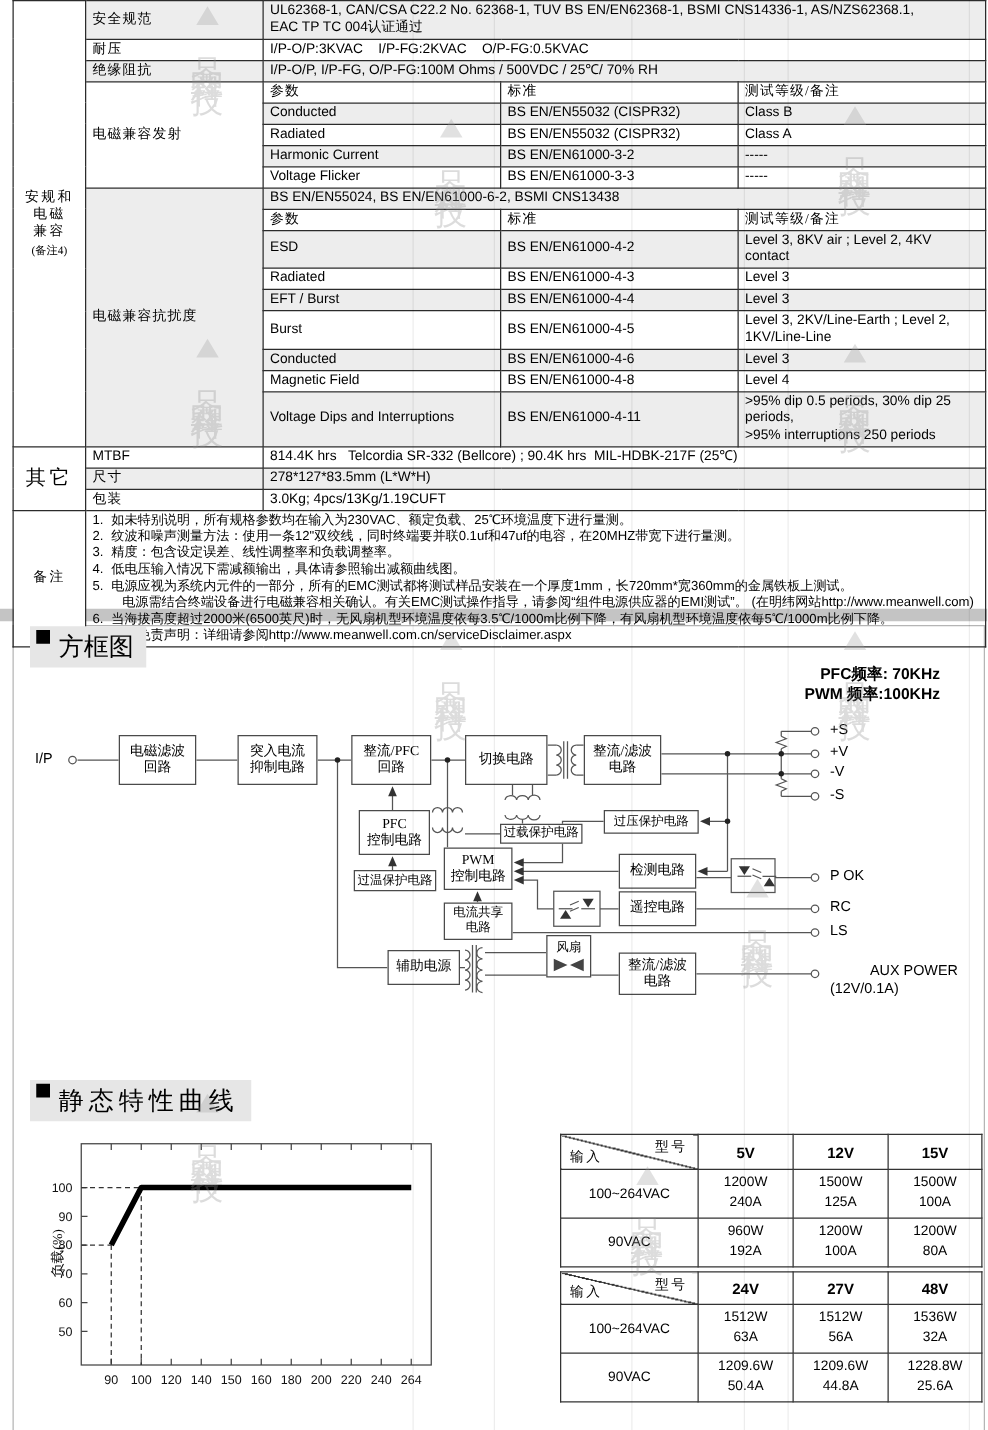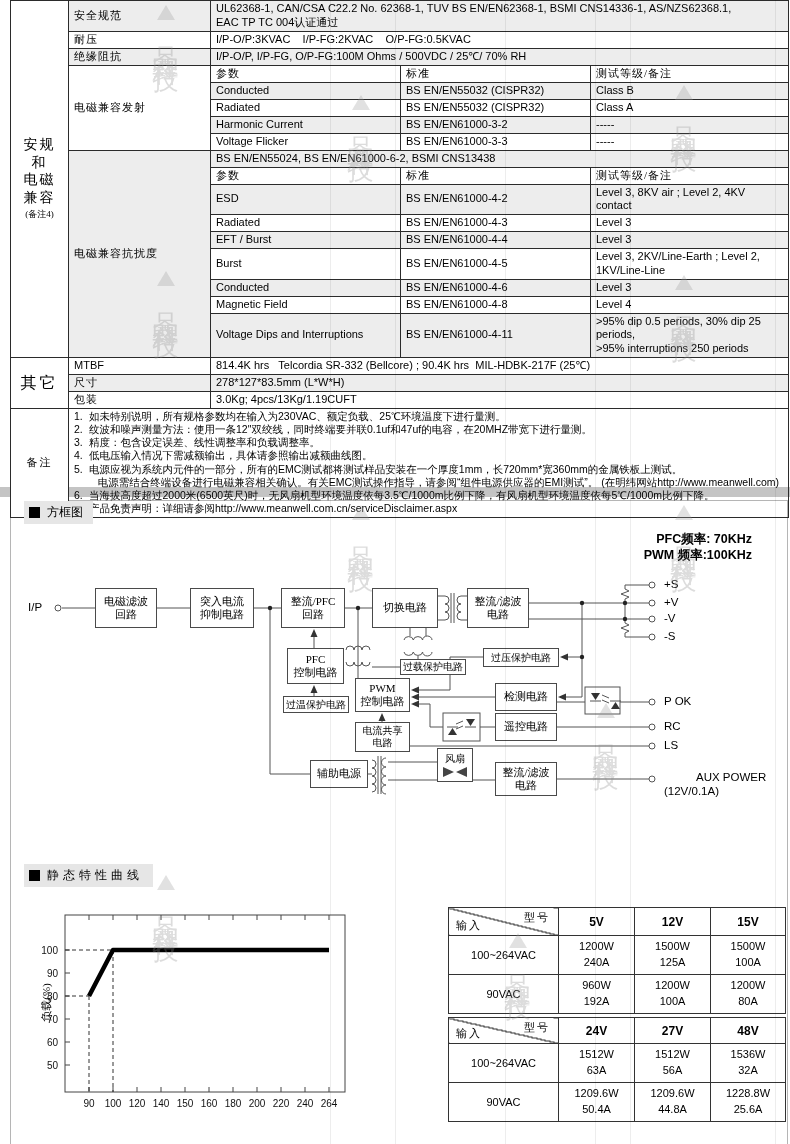--- a/index.html
+++ b/index.html
@@ -18,38 +18,38 @@
   
   table.spec{position:absolute;left:10px;top:0;width:778px;border-collapse:collapse;table-layout:fixed;z-index:2;}
   table.spec td{border:1px solid #2b2b2b;padding:1px 5px;font-size:11px;line-height:1.25;
                 vertical-align:middle;overflow:hidden;}
   table.spec tr{height:17px;}
   tr.h37{height:37px;} tr.h31{height:31px;} tr.hnotes{height:112px;}
   tr.sh td{background:#ededed;}
   td.cat{background:#fff !important;text-align:center;font-family:"Liberation Serif",serif;
          font-size:15px;line-height:1.45;}
   td.catn{vertical-align:top;padding-top:6px;font-size:16px;letter-spacing:2px;}
-  .cat-main{white-space:pre-line;font-size:14px;letter-spacing:2px;font-family:Liberation Mono, monospace;}
+  .cat-main{white-space:pre-line;font-size:11px;letter-spacing:2px;}
   .cat-note{font-size:9px;margin-top:2px;letter-spacing:0;}
   td.lbl{font-family:"Liberation Serif",serif;font-size:12.5px;letter-spacing:1px;padding-left:7px;}
   td.hdr{font-family:"Liberation Serif",serif;font-size:11.5px;letter-spacing:1px;}
   td.std{font-size:10.5px;}
   td.lvl{font-size:10.5px;}
   td.small{font-size:9px;line-height:1.3;}
   .pre{white-space:pre-line;}
   td.notes-cell{vertical-align:top;padding:4px 8px;}
   .note{display:flex;font-size:10.5px;line-height:1.26;}
   .note .nn{flex:none;width:15px;}
   .note .nt{white-space:pre-line;}
 
   
   .band{position:absolute;left:0;top:487px;width:790px;height:10px;background:#c4c4c4;z-index:1;}
   .sec2{position:absolute;left:10px;top:500px;width:776px;height:643px;border:1px solid #b5b5b5;z-index:1;background:#fff;}
-  .sec-title{position:absolute;display:flex;align-items:center;gap:7px;background:#e6e6e6;
-             padding:3px 10px 3px 5px;font-family:"Liberation Serif",serif;font-size:12px;z-index:3;}
+  .sec-title{position:absolute;display:flex;gap:7px;background:#e6e6e6;
+             padding:3px 10px 3px 5px;font-family:"Liberation Serif",serif;font-size:20px;z-index:3;}
   .sq{width:11px;height:11px;background:#000;flex:none;}
   #t-block{left:24px;top:501px;}
   #t-curve{left:24px;top:864px;letter-spacing:4px;}
   .freq{position:absolute;left:540px;top:532px;width:212px;text-align:right;font-weight:bold;
         font-size:12.5px;line-height:1.25;z-index:3;}
 
   
   #wiring{position:absolute;left:0;top:0;z-index:2;}
   .bx{position:absolute;border:1px solid #4a4a4a;background:#fff;display:flex;align-items:center;
       justify-content:center;text-align:center;font-size:11px;line-height:1.2;white-space:pre-line;

